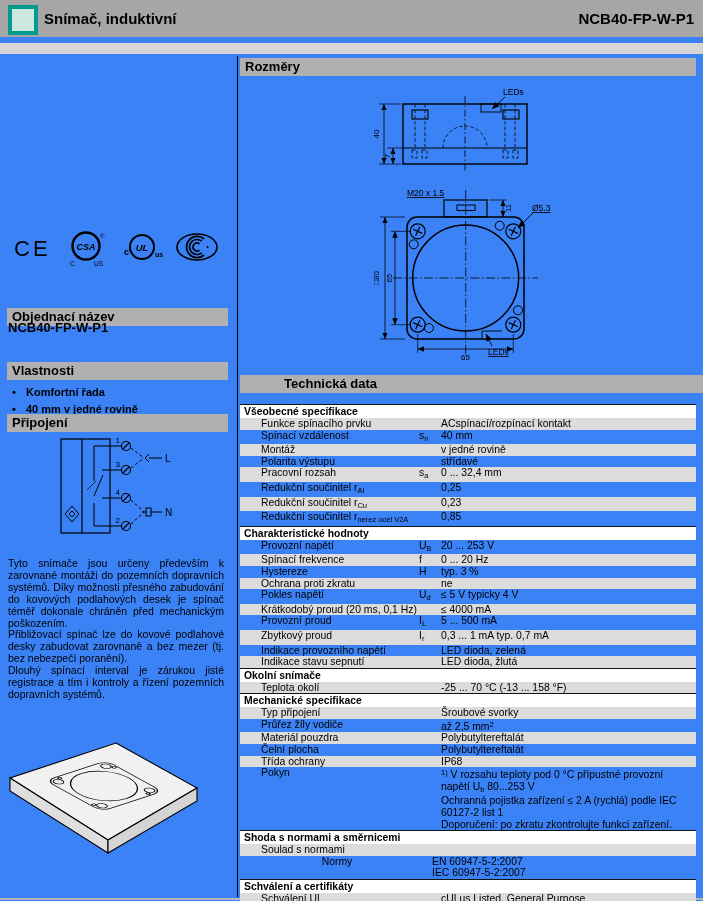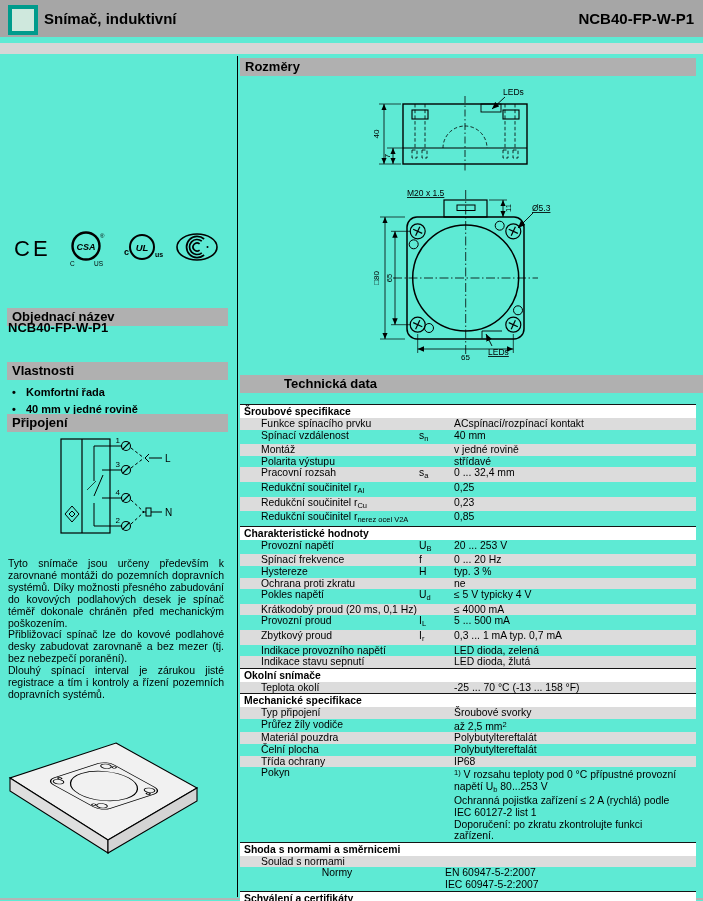--- a/index.html
+++ b/index.html
@@ -1,16 +1,16 @@
 <!DOCTYPE html>
 <html><head>
 <meta charset="utf-8">
 <style>
   html,body{margin:0;padding:0;background:#fff;}
-  .page{position:relative;width:703px;height:901px;background:#5eead4;overflow:hidden;
+  .page{position:relative;width:703px;height:901px;background:#3b82f6;overflow:hidden;
         font-family:"Liberation Sans","DejaVu Sans",sans-serif;color:#000;}
   
   .hdr{position:absolute;left:0;top:0;width:703px;height:37px;background:#a6a6a6;}
   .logo-sq{position:absolute;left:8px;top:5px;width:22px;height:22px;background:#cfe8dd;border:4px solid #009b8c;}
   .hdr-title{position:absolute;left:44px;top:0;height:37px;line-height:37px;font-size:15px;font-weight:bold;}
   .hdr-pn{position:absolute;right:9px;top:0;height:37px;line-height:37px;font-size:15px;font-weight:bold;}
   .substrip{position:absolute;left:0;top:43px;width:703px;height:11px;background:#d6d6d6;}
   .bottomline{position:absolute;left:0;top:898px;width:703px;height:2px;background:#b5b5b5;}
   
   .divider{position:absolute;left:237px;top:56px;width:1px;height:841px;background:#000;}
@@ -27,21 +27,21 @@
   .desc p{margin:0;}
   svg text{font-family:"Liberation Sans","DejaVu Sans",sans-serif;fill:#000;}
   
   .ttable{position:absolute;left:240px;top:404px;width:456px;font-size:10.4px;}
   .t-sechdr{font-weight:bold;border-top:1px solid #141414;padding:1px 0 1px 4px;line-height:11px;background:#fff;}
   .t-row{display:flex;line-height:11.6px;}
   .t-row.shaded{background:#dcdcdc;}
   .t-label{width:158px;padding-left:21px;flex:none;}
   .t-label.ind2{padding-left:24px;width:146px;text-align:center;}
   .t-sym{width:22px;flex:none;}
-  .t-val{flex:1;padding-right:18px;margin-left:13px;}
+  .t-val{flex:1;padding-right:18px;}
   sub{font-size:7.5px;vertical-align:-2px;}
   sup{font-size:7.5px;vertical-align:3px;}
 </style>
 </head>
 <body>
 
 <div class="page">
 
   <div class="hdr">
     <div class="logo-sq"></div>
@@ -280,21 +280,21 @@
 
       <line x1="237" y1="249" x2="257" y2="249" stroke="#000" stroke-width="0.9"></line>
       <line x1="237" y1="249" x2="237" y2="256.5" stroke="#000" stroke-width="0.9"></line>
       <text x="243" y="273" font-size="8.5" text-decoration="underline">LEDs</text>
       <line x1="247" y1="264" x2="241" y2="252" stroke="#000" stroke-width="0.9" marker-end="url(#ae)"></line>
     </g>
   </svg>
 
   <div class="secbar right" style="top:375px;padding-left:44px;">Technická data</div>
   <div class="ttable" id="tech-table">
-      <div class="t-sechdr">Šroubové specifikace</div>
+      <div class="t-sechdr">Všeobecné specifikace</div>
       <div class="t-row shaded">
         <span class="t-label">Funkce spínacího prvku</span>
         <span class="t-sym"></span>
         <span class="t-val">ACspínací/rozpínací kontakt</span>
       </div>
       <div class="t-row">
         <span class="t-label">Spínací vzdálenost</span>
         <span class="t-sym">s<sub>n</sub></span>
         <span class="t-val">40 mm</span>
       </div>

